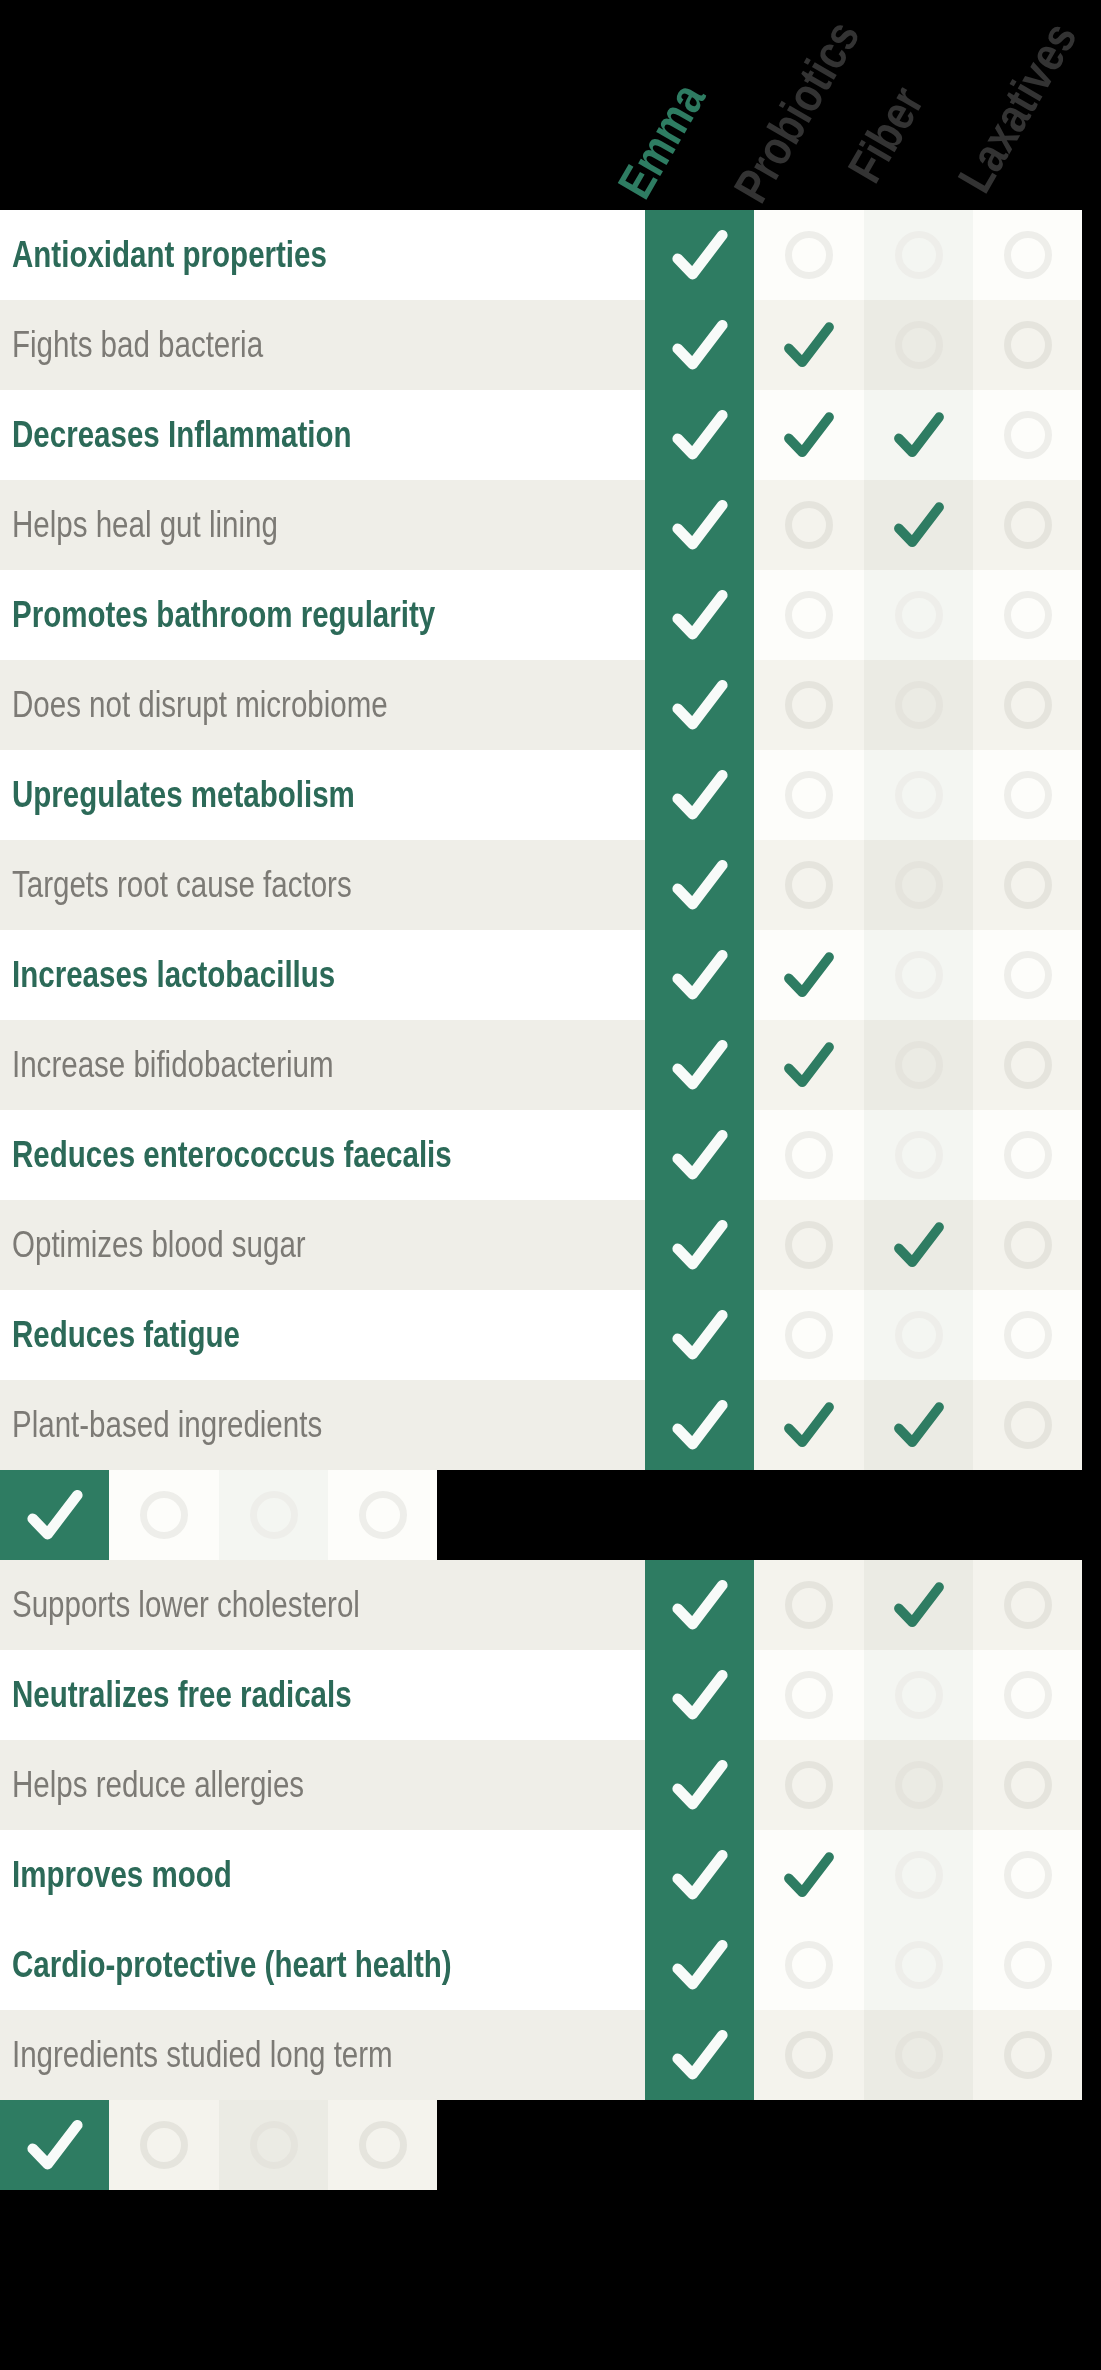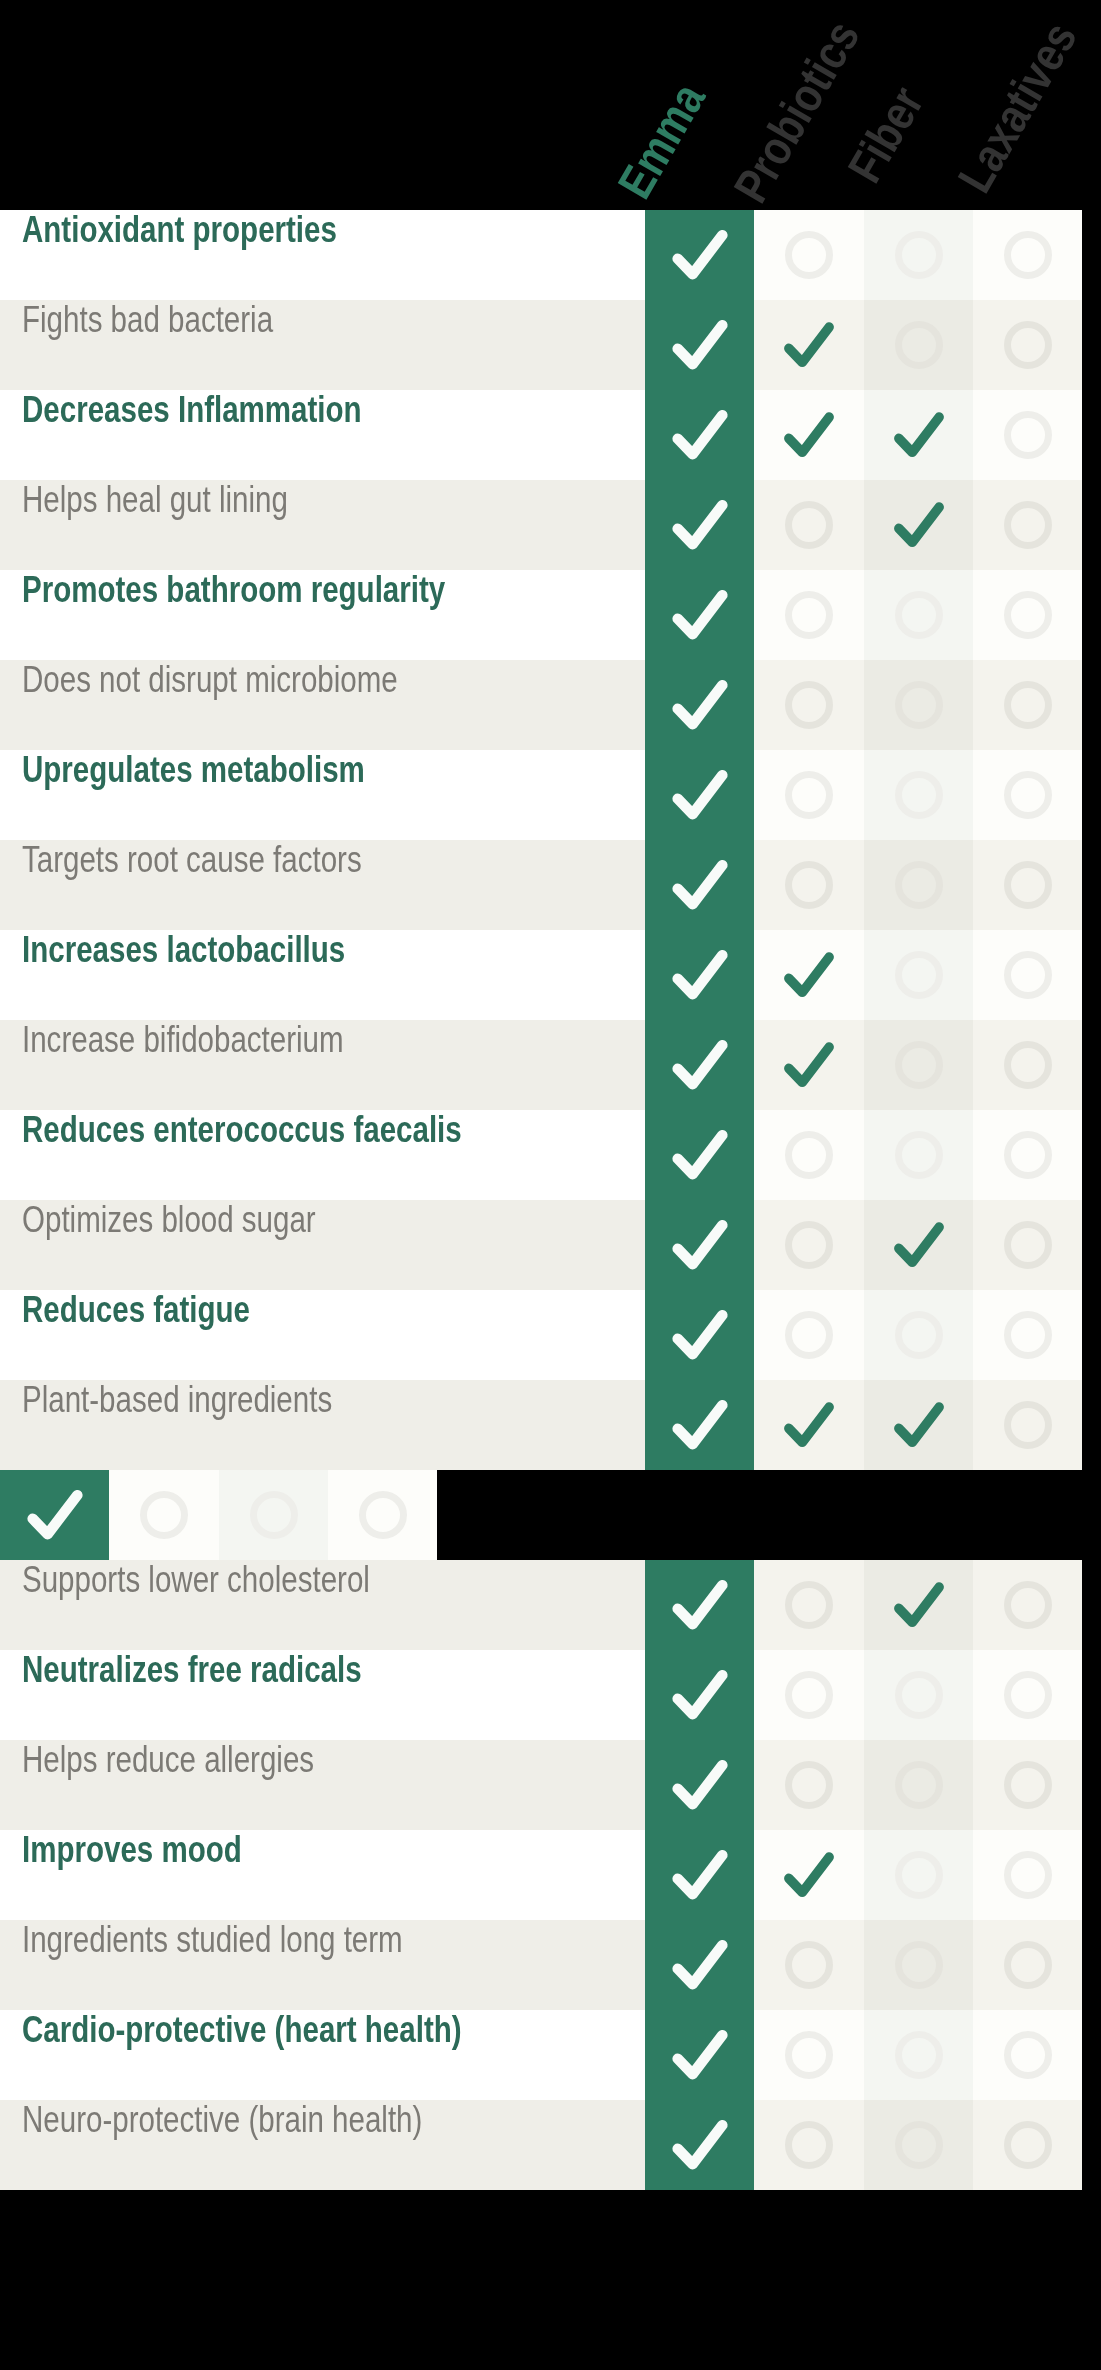--- a/index.html
+++ b/index.html
@@ -35,22 +35,22 @@
   }
   .hl-emma      {left:652px;bottom:4px;color:var(--green);}
   .hl-probiotics{left:768px;bottom:0px;}
   .hl-fiber     {left:882px;bottom:20px;}
   .hl-laxatives {left:992px;bottom:10px;}
   
   .rows{position:absolute;top:210px;left:0;width:1082px;z-index:1;}
   .row{display:flex;height:90px;width:1082px;}
   .label-cell{
     width:645px;height:90px;
-    display:flex;
-    padding-left:22px;
+    display:flex;align-items:center;
+    padding-left:12px;
   }
   .label-text{
     font-size:36px;line-height:1.1;white-space:nowrap;
     transform:scaleX(0.82);transform-origin:0 50%;
   }
   .row.odd  .label-cell{background:var(--white);}
   .row.even .label-cell{background:var(--beige);}
   .row.odd  .label-text{color:var(--green-text);font-weight:700;}
   .row.even .label-text{color:var(--gray-text);font-weight:400;}
   .cell{
@@ -461,62 +461,59 @@
           <path d="M14 56 L38 81 L86 18" fill="none" stroke-width="17" stroke-linecap="round" stroke-linejoin="round"></path>
         </svg>
       </div>
       <div class="cell fiber">
         <div class="ring"></div>
       </div>
       <div class="cell lax">
         <div class="ring"></div>
       </div>
     </div>
+    <div class="row odd">
+      <div class="label-cell">
+        <div class="label-text">Cardio-protective (heart health)</div>
+      </div>
+      <div class="cell emma">
+        <svg class="check white" viewBox="0 0 100 100">
+          <path d="M14 56 L38 81 L86 18" fill="none" stroke-width="17" stroke-linecap="round" stroke-linejoin="round"></path>
+        </svg>
+      </div>
+      <div class="cell prob">
+        <div class="ring"></div>
+      </div>
+      <div class="cell fiber">
+        <div class="ring"></div>
+      </div>
+      <div class="cell lax">
+        <div class="ring"></div>
+      </div>
+    </div>
     <div class="row even">
       <div class="label-cell">
         <div class="label-text">Ingredients studied long term</div>
       </div>
       <div class="cell emma">
         <svg class="check white" viewBox="0 0 100 100">
           <path d="M14 56 L38 81 L86 18" fill="none" stroke-width="17" stroke-linecap="round" stroke-linejoin="round"></path>
         </svg>
       </div>
       <div class="cell prob">
         <div class="ring"></div>
       </div>
       <div class="cell fiber">
         <div class="ring"></div>
       </div>
       <div class="cell lax">
         <div class="ring"></div>
       </div>
     </div>
-    <div class="row odd">
-      <div class="label-cell">
-        <div class="label-text">Cardio-protective (heart health)</div>
-      </div>
-      <div class="cell emma">
-        <svg class="check white" viewBox="0 0 100 100">
-          <path d="M14 56 L38 81 L86 18" fill="none" stroke-width="17" stroke-linecap="round" stroke-linejoin="round"></path>
-        </svg>
-      </div>
-      <div class="cell prob">
-        <div class="ring"></div>
-      </div>
-      <div class="cell fiber">
-        <div class="ring"></div>
-      </div>
-      <div class="cell lax">
-        <div class="ring"></div>
-      </div>
-    </div>
-    <div class="row even">
-      <div class="label-cell">
-        <div class="label-text">Neuro-protective (brain health)</div>
-      </div>
+    <div class="row even">
       <div class="cell emma">
         <svg class="check white" viewBox="0 0 100 100">
           <path d="M14 56 L38 81 L86 18" fill="none" stroke-width="17" stroke-linecap="round" stroke-linejoin="round"></path>
         </svg>
       </div>
       <div class="cell prob">
         <div class="ring"></div>
       </div>
       <div class="cell fiber">
         <div class="ring"></div>

